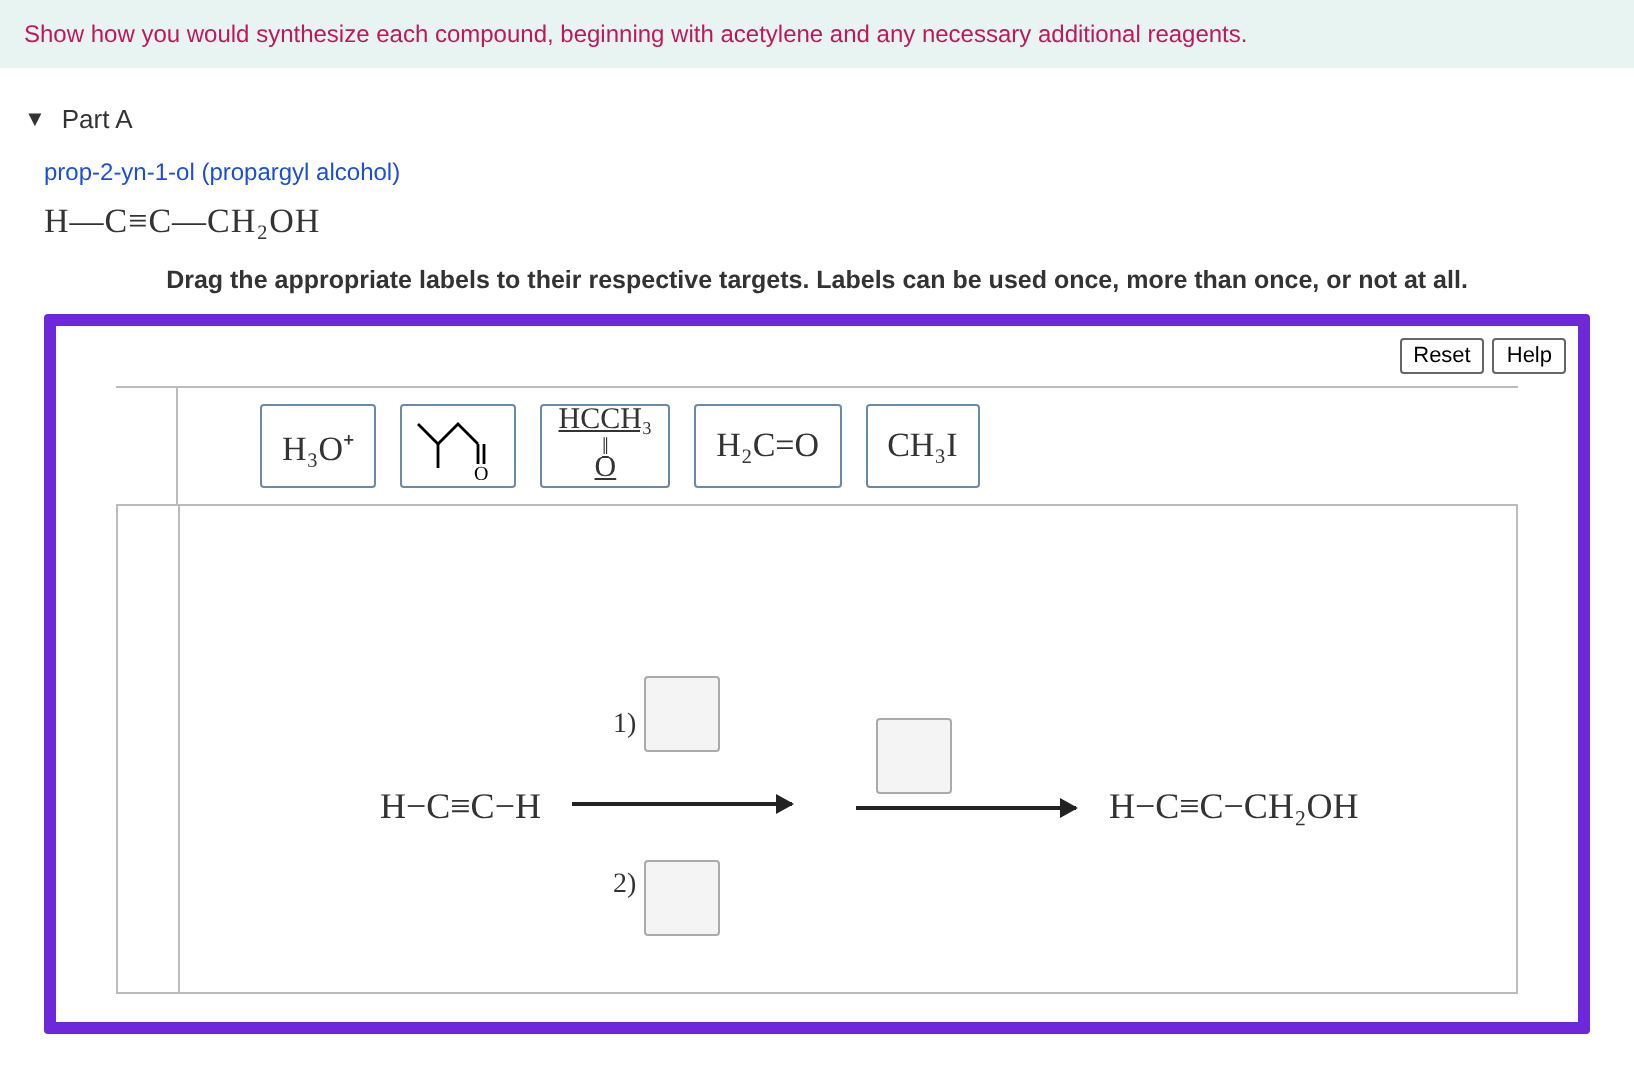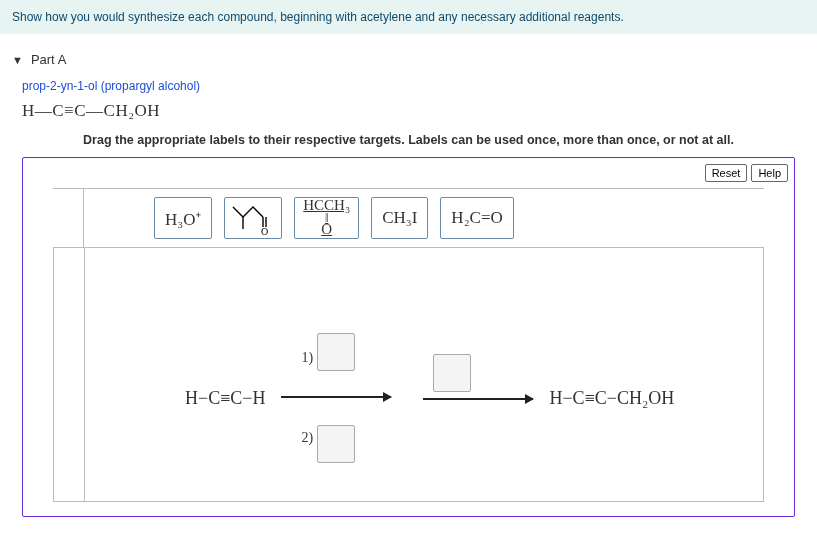--- a/index.html
+++ b/index.html
@@ -1,30 +1,30 @@
 <!DOCTYPE html>
 <html><head>
   <meta charset="utf-8">
   <style>
     * { box-sizing: border-box; margin: 0; padding: 0; }
     body { font-family: Arial, Helvetica, sans-serif; font-size: 13px; color: #333; width: 817px; background: #fff; }
-    .prompt-bar { background: #e8f4f2; padding: 10px 12px; font-size: 12px; color: #0c4a6e; }
+    .prompt-bar { background: #e8f4f2; padding: 10px 12px; font-size: 12px; color: #be185d; }
     .part-header { padding: 18px 12px 6px 12px; }
     .part-row { display: flex; align-items: center; gap: 8px; }
     .caret { font-size: 11px; color: #333; }
     .part-label { font-weight: normal; font-size: 13px; }
     .sub-area { padding: 6px 22px 4px 22px; font-size: 12px; color: #1d4ed8; }
     .formula-line { padding: 4px 22px 8px 22px; font-family: "Times New Roman", serif; font-size: 17px; letter-spacing: 0.5px; }
     .instr { padding: 4px 22px 10px 22px; font-weight: bold; font-size: 12.5px; text-align: center; }
     .workspace-wrap { padding: 0 22px 20px 22px; }
-    .workspace { border: 1px solid #6d28d9; border-radius: 2px; position: relative; height: 360px; }
+    .workspace { border: 6px solid #6d28d9; border-radius: 2px; position: relative; height: 360px; }
     .top-right { position: absolute; top: 6px; right: 6px; display: flex; gap: 4px; }
     .btn { border: 1px solid #666; background: #fff; font-size: 11px; padding: 2px 6px; cursor: pointer; border-radius: 2px; }
     .palette-row { position: absolute; top: 30px; left: 30px; right: 30px; height: 60px; border-top: 1px solid #bbb; border-bottom: 1px solid #bbb; }
-    .palette-inner { position: absolute; top: 0; left: 30px; bottom: 0; border-left: 1px solid #bbb; padding-left: 70px; display: flex; align-items: center; gap: 12px; }
+    .palette-inner { position: absolute; top: 0; left: 30px; bottom: 0; border-left: 1px solid #bbb; padding-left: 41px; display: flex; align-items: center; gap: 12px; }
     .chip { border: 1.5px solid #6b8aa8; background: #fff; border-radius: 2px; height: 42px; min-width: 54px; display: flex; align-items: center; justify-content: center; padding: 0 10px; font-family: "Times New Roman", serif; font-size: 17px; cursor: move; }
     .bottom-panel { position: absolute; top: 90px; left: 30px; right: 30px; bottom: 14px; border: 1px solid #bbb; border-top: none; }
     .bottom-panel-inner { position: absolute; top: 0; left: 30px; bottom: 0; right: 0; border-left: 1px solid #bbb; }
     .scheme { position: absolute; left: 100px; top: 110px; display: flex; align-items: center; font-family: "Times New Roman", serif; font-size: 18px; }
     .arrow-group { position: relative; margin: 0 16px; width: 110px; height: 80px; }
     .drop { width: 38px; height: 38px; border: 1.5px solid #aaa; background: #f4f4f4; border-radius: 2px; position: absolute; }
     .drop.top { top: -25px; left: 36px; }
     .drop.bottom { bottom: -25px; left: 36px; }
     .num1 { position: absolute; left: 20px; top: -8px; font-size: 14px; }
     .num2 { position: absolute; left: 20px; bottom: -8px; font-size: 14px; }
@@ -69,22 +69,22 @@
             <line x1="32" y1="16" x2="32" y2="26" stroke="#000" stroke-width="1.4"></line>
             <line x1="35" y1="16" x2="35" y2="26" stroke="#000" stroke-width="1.4"></line>
             <text x="30" y="34" font-size="10" font-family="Times New Roman">O</text>
           </svg>
         </div>
         <div class="chip" style="flex-direction:column;line-height:0.9;font-size:15px;padding:2px 8px;text-decoration:underline;">
           <span>HCCH₃</span>
           <span style="font-size:12px;">‖</span>
           <span>O</span>
         </div>
+        <div class="chip">H₂C=O</div>
         <div class="chip">CH₃I</div>
-        <div class="chip">H₂C=O</div>
       </div>
     </div>
 
     <div class="bottom-panel">
       <div class="bottom-panel-inner">
         <div class="scheme">
           <span>H−C≡C−H</span>
 
           <div class="arrow-group">
             <span class="num1">1)</span>

